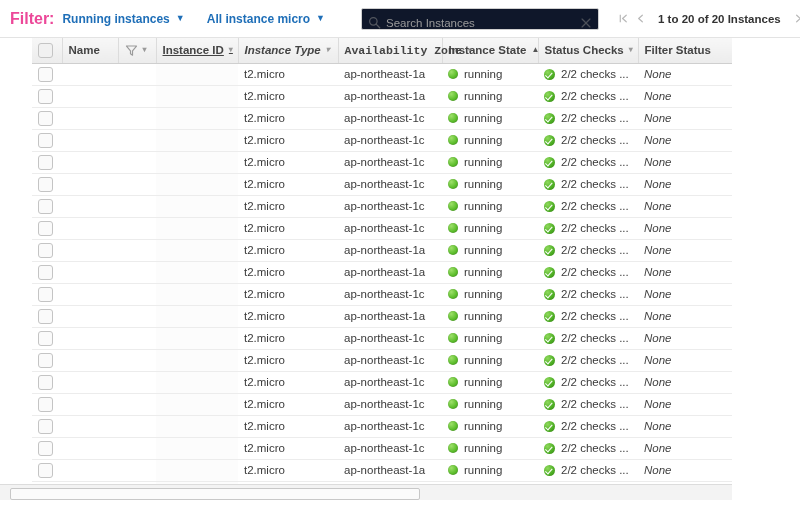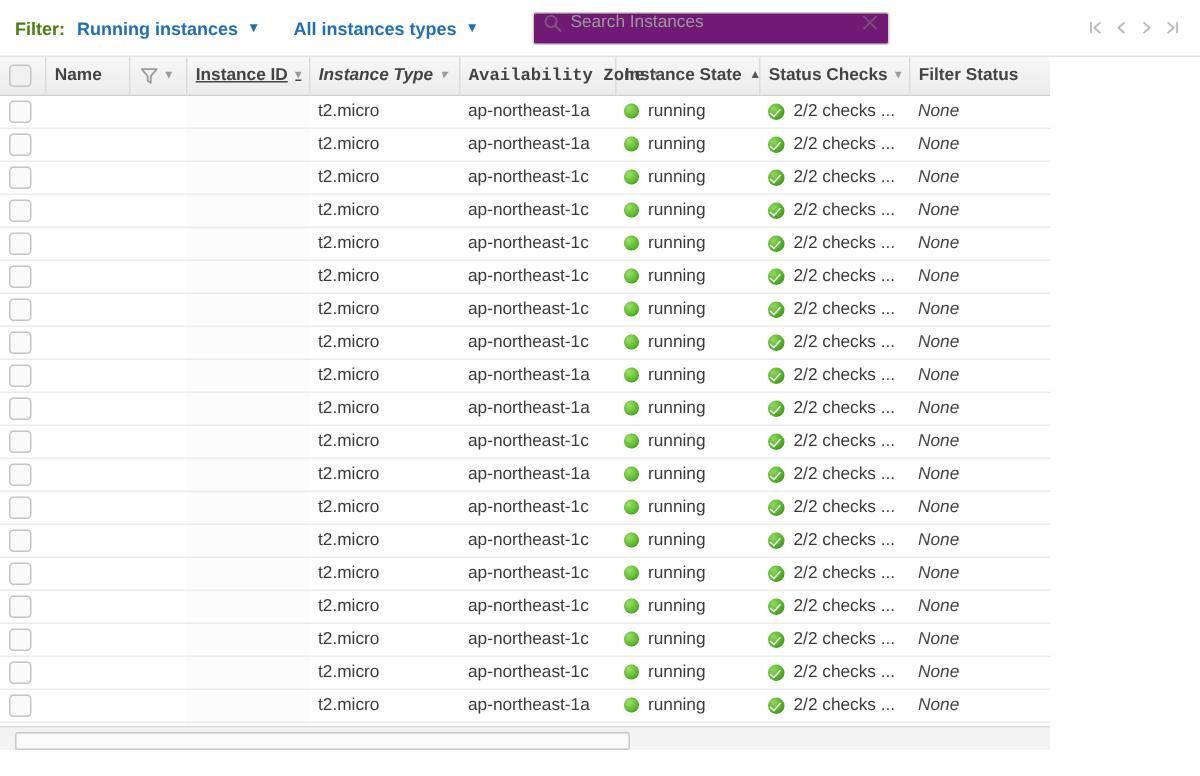--- a/index.html
+++ b/index.html
@@ -22,22 +22,22 @@
     height: 38px;
     box-sizing: border-box;
     display: flex;
     align-items: center;
     background: #ffffff;
     padding: 0 6px 0 10px;
     border-bottom: 1px solid #e3e3e3;
   }
   .filter-label {
     font-weight: bold;
-    font-size: 12px;
-    color: #4d7c0f;
+    font-size: 16px;
+    color: #ec4899;
     margin-right: 8px;
     white-space: nowrap;
   }
   .filter-dd {
     display: flex;
     align-items: center;
     color: #1f6fb8;
     font-weight: bold;
     font-size: 12px;
     cursor: pointer;
@@ -58,23 +58,23 @@
     height: 22px;
     margin-left: 14px;
     margin-right: 16px;
   }
   .search-box {
     width: 100%;
     height: 100%;
     box-sizing: border-box;
     border: 1px solid #cfcfcf;
     border-radius: 2px;
-    background: #701a75;
+    background: #0f172a;
     display: flex;
-    align-items: flex-start;
+    align-items: flex-end;
     padding: 0 6px;
   }
   .search-ico {
     flex: 0 0 auto;
     width: 13px;
     height: 13px;
     margin-right: 5px;
     opacity: .55;
   }
   .search-text {
@@ -115,20 +115,21 @@
     padding: 0 9px;
   }
 
   
   .grid {
     width: 700px;
     height: 462px;
     position: relative;
     overflow: hidden;
     background: #fff;
+    padding-left: 32px;
   }
   table.inst {
     width: 800px;
     border-collapse: collapse;
     table-layout: fixed;
   }
   table.inst th {
     height: 25px;
     background: linear-gradient(to bottom, #f7f7f7 0%, #ececec 100%);
     border-bottom: 1px solid #cfcfcf;
@@ -262,21 +263,21 @@
 
 <div class="toolbar">
   <span class="filter-label">Filter:</span>
 
   <span class="filter-dd">
     <span>Running instances</span>
     <span class="caret">▼</span>
   </span>
 
   <span class="filter-dd">
-    <span>All instances types</span>
+    <span>All instance micro</span>
     <span class="caret">▼</span>
   </span>
 
   <span class="search-wrap">
     <span class="search-box">
       <svg class="search-ico" viewBox="0 0 16 16">
         <circle cx="6.6" cy="6.6" r="4.6" fill="none" stroke="#8a8a8a" stroke-width="1.5"></circle>
         <line x1="10" y1="10" x2="14.4" y2="14.4" stroke="#8a8a8a" stroke-width="1.6" stroke-linecap="round"></line>
       </svg>
       <span class="search-text">Search Instances</span>
@@ -292,20 +293,21 @@
       <svg width="11" height="11" viewBox="0 0 12 12">
         <line x1="2.5" y1="2" x2="2.5" y2="10" stroke="#b8b8b8" stroke-width="1.3"></line>
         <polyline points="9,2.4 5,6 9,9.6" fill="none" stroke="#b8b8b8" stroke-width="1.3" stroke-linecap="round" stroke-linejoin="round"></polyline>
       </svg>
     </span>
     <span class="pg-btn">
       <svg width="11" height="11" viewBox="0 0 12 12">
         <polyline points="8,2.4 4,6 8,9.6" fill="none" stroke="#b8b8b8" stroke-width="1.3" stroke-linecap="round" stroke-linejoin="round"></polyline>
       </svg>
     </span>
+    <span class="pg-count">1 to 20 of 20 Instances</span>
     <span class="pg-btn">
       <svg width="11" height="11" viewBox="0 0 12 12">
         <polyline points="4,2.4 8,6 4,9.6" fill="none" stroke="#b8b8b8" stroke-width="1.3" stroke-linecap="round" stroke-linejoin="round"></polyline>
       </svg>
     </span>
     <span class="pg-btn">
       <svg width="11" height="11" viewBox="0 0 12 12">
         <polyline points="3,2.4 7,6 3,9.6" fill="none" stroke="#b8b8b8" stroke-width="1.3" stroke-linecap="round" stroke-linejoin="round"></polyline>
         <line x1="9.5" y1="2" x2="9.5" y2="10" stroke="#b8b8b8" stroke-width="1.3"></line>
       </svg>

